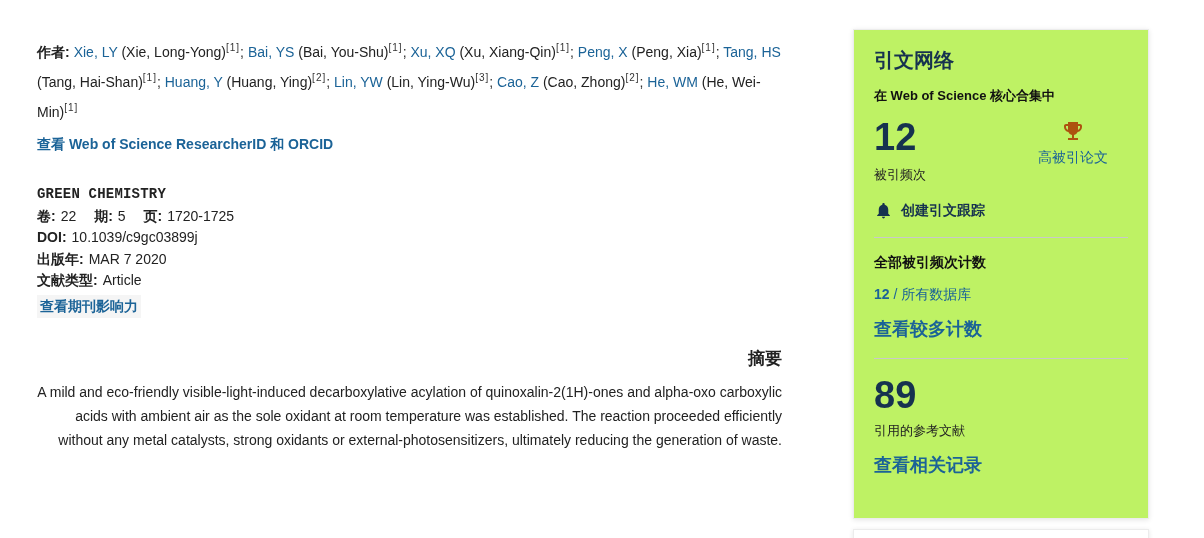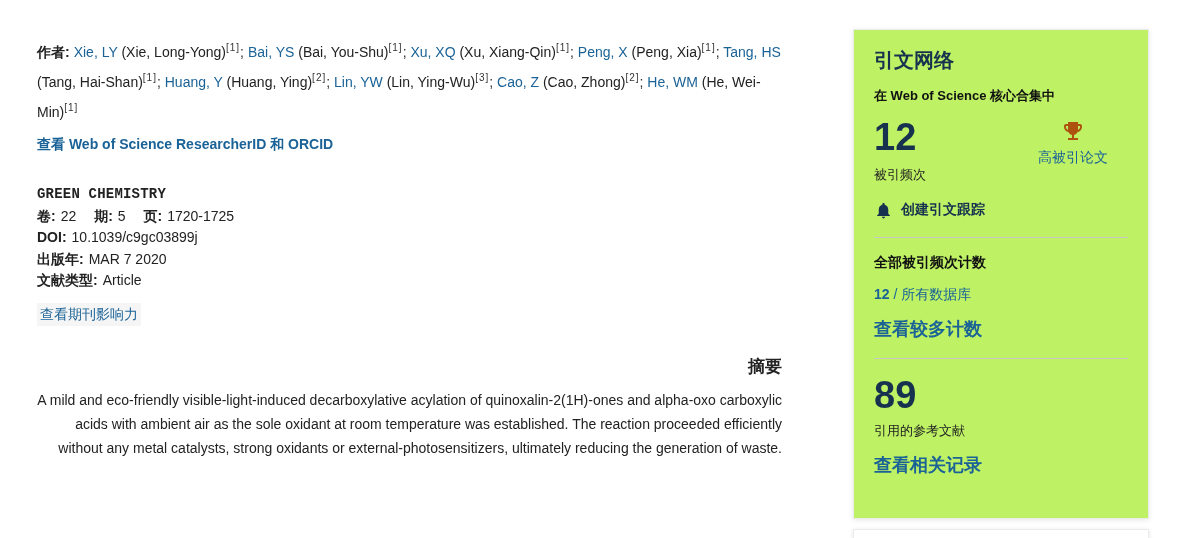--- a/index.html
+++ b/index.html
@@ -28,22 +28,22 @@
   .researcher-link {
     display: inline-block; margin-top: 9px; font-size: 14px; font-weight: 700;
     color: var(--link-blue); text-decoration: none; cursor: pointer;
   }
 
   .journal-block { margin-top: 30px; font-size: 14px; line-height: 21.5px; color: #222; }
   .journal-name { font-weight: 700; letter-spacing: 0.2px; font-family: Liberation Mono, monospace; }
   .meta-row .lbl { font-weight: 700; margin-right: 5px; }
   .meta-row .val { margin-right: 14px; }
   .impact-link {
-    display: inline-block; margin-top: 11px; padding: 1px 3px;
-    font-size: 14px; font-weight: 400; color: var(--link-blue);
+    display: inline-block; margin-top: 3px; padding: 1px 3px;
+    font-size: 14px; font-weight: 700; color: var(--link-blue);
     background: #f5f5f5; text-decoration: none; cursor: pointer;
   }
 
   .abstract-block { margin-top: 29px; text-align: right; }
   .abstract-heading { font-size: 17px; font-weight: 700; color: #222; }
   .abstract-text { margin-top: 10px; font-size: 14px; line-height: 24px; color: #222; width: 745px; }
 
   
   .citation-card {
     position: absolute; left: 853px; top: 29px; width: 296px; height: 490px;
@@ -54,21 +54,21 @@
   .cn-heading { font-size: 20px; font-weight: 700; color: var(--dark-navy); }
   .cn-sub { margin-top: 13px; font-size: 13px; font-weight: 700; color: #111; }
   .metric-row { display: flex; align-items: flex-start; margin-top: 10px; }
   .metric-left { flex: 1; }
   .big-number { font-size: 38px; font-weight: 700; color: var(--dark-navy); line-height: 44px; }
   .metric-label { font-size: 13px; color: #222; margin-top: 7px; }
   .hc-col { width: 110px; text-align: center; padding-top: 4px; }
   .hc-link { display: inline-block; font-size: 14px; color: var(--link-blue); text-decoration: none; cursor: pointer; margin-top: 2px; }
   .trophy { width: 24px; height: 24px; fill: var(--trophy-orange); }
 
-  .alert-row { display: flex; align-items: flex-start; margin-top: 17px; cursor: pointer; text-decoration: none; }
+  .alert-row { display: flex; align-items: center; margin-top: 17px; cursor: pointer; text-decoration: none; }
   .bell { width: 19px; height: 19px; fill: var(--dark-navy); margin-right: 8px; }
   .alert-label { font-size: 14px; font-weight: 700; color: var(--dark-navy); }
 
   .card-divider { border: none; border-top: 1px solid #c9c9c9; margin: 17px 0 0 0; }
 
   .all-counts-heading { margin-top: 16px; font-size: 14px; font-weight: 700; color: #111; }
   .alldb-link { display: inline-block; margin-top: 14px; font-size: 14px; color: var(--link-blue); text-decoration: none; cursor: pointer; }
   .alldb-link .cnt { font-weight: 700; }
   .see-more-link, .related-link {
     display: inline-block; margin-top: 13px; font-size: 18px; font-weight: 700;

